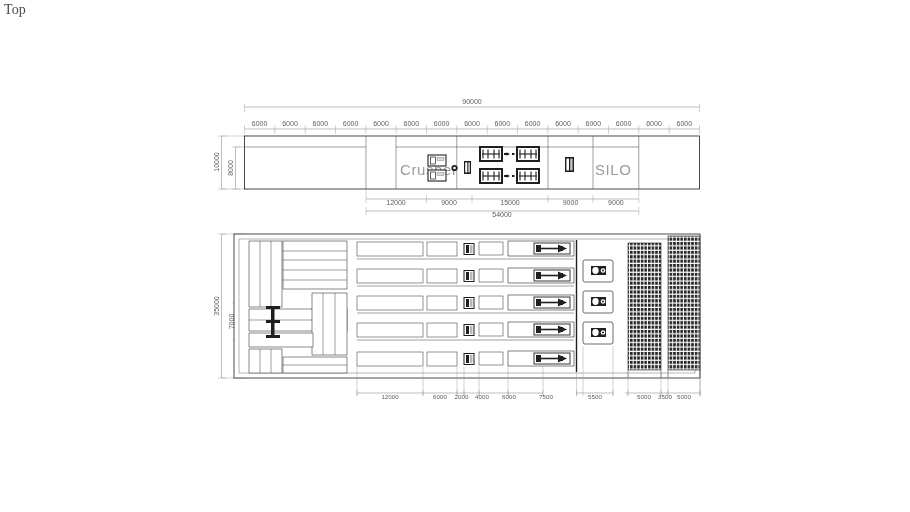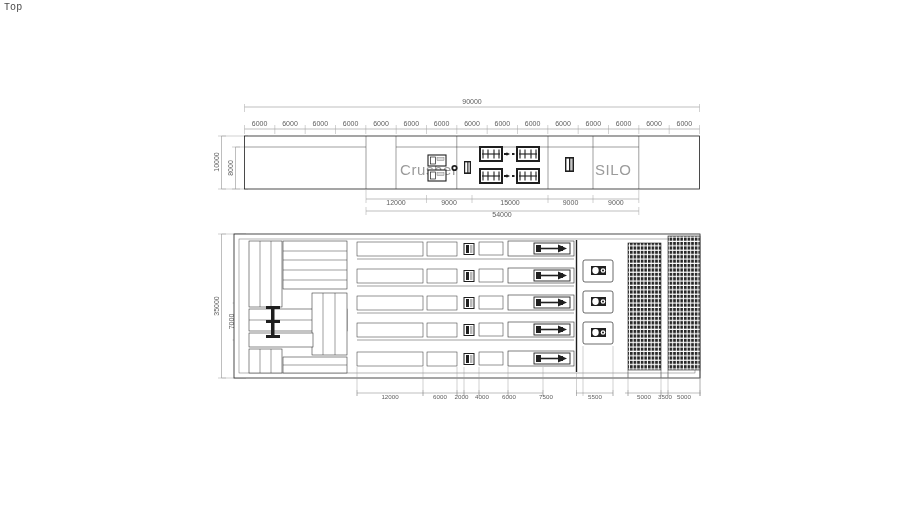--- a/index.html
+++ b/index.html
@@ -12,23 +12,23 @@
     height: 512px;
     position: relative;
     overflow: hidden;
     font-family: "Liberation Sans", sans-serif;
   }
 
   #viewport-label {
     position: absolute;
     left: 4px;
     top: 2px;
-    font-size: 10px;
+    font-size: 14px;
     color: #4a4a4a;
-    font-family: Liberation Mono, monospace;
+    font-family: Liberation Serif, serif;
     letter-spacing: 0.1px;
   }
 
   #cad-canvas {
     position: absolute;
     left: 0;
     top: 0;
     width: 910px;
     height: 512px;
   }

